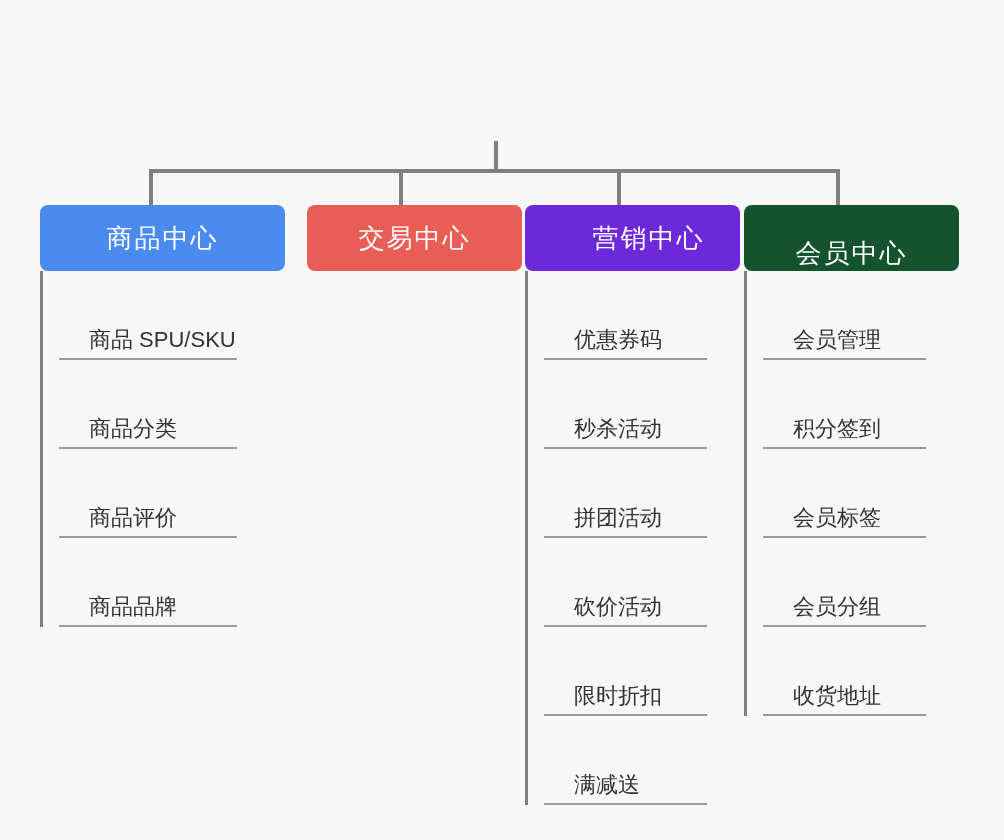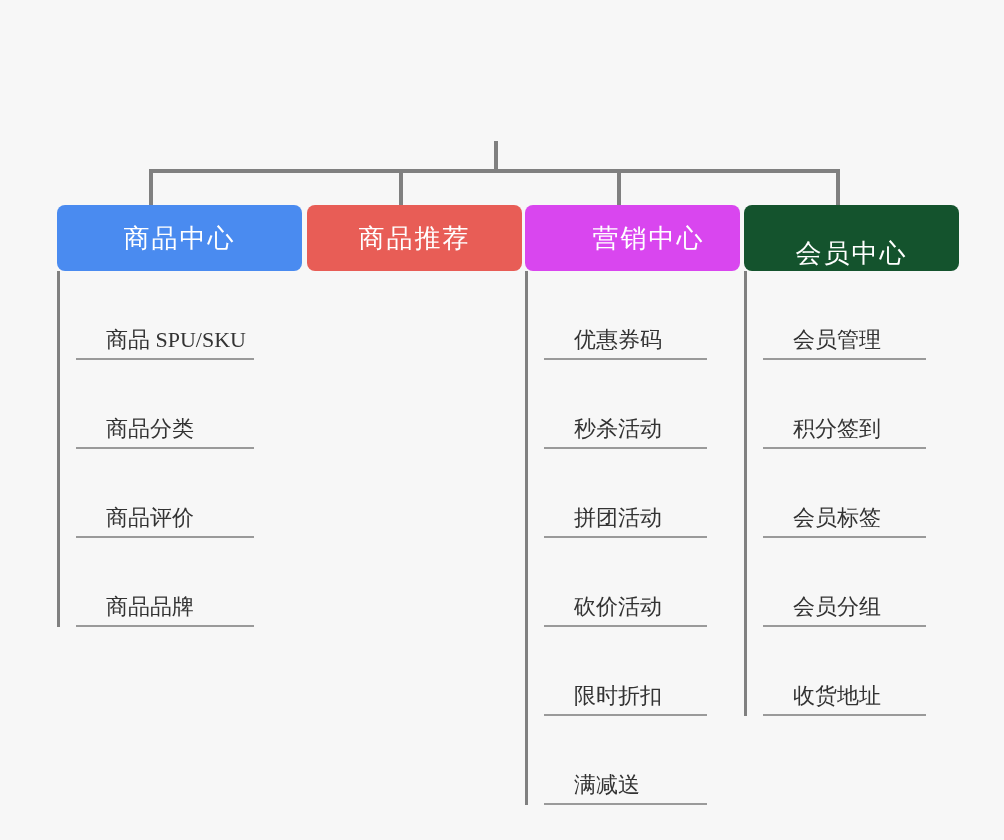--- a/index.html
+++ b/index.html
@@ -48,48 +48,47 @@
   #stem        { left: 494px; top: 141px; width: 4px;  height: 30px; }
   #bus         { left: 149px; top: 169px; width: 691px; height: 4px; }
   .drop        { top: 169px; width: 4px; height: 36px; }
   #drop-0 { left: 149px; }
   #drop-1 { left: 399px; }
   #drop-2 { left: 617px; }
   #drop-3 { left: 836px; }
 
   
   .branch { position: absolute; top: 205px; }
-  #branch-0 { left: 57px;  width: 245px; }
+  #branch-0 { left: 40px;  width: 245px; }
   #branch-1 { left: 307px; width: 215px; }
   #branch-2 { left: 525px; width: 215px; }
   #branch-3 { left: 744px; width: 215px; }
 
   .branch-header {
     height: 66px;
     border-radius: 8px;
     display: flex;
     align-items: center;
     justify-content: center;
     color: #ffffff;
     font-size: 26px;
     letter-spacing: 2px;
   }
   #branch-0 .branch-header { background: #4a8bf0; }
   #branch-1 .branch-header { background: #e85d56; }
-  #branch-2 .branch-header { background: #d946ef; padding-left: 32px; }
+  #branch-2 .branch-header { background: #6d28d9; padding-left: 32px; }
   #branch-3 .branch-header { background: #14532d; align-items: flex-end; }
 
   
   .leaf-list {
     position: relative;
     margin-top: 0;
     padding-left: 16px;
     border-left: 3px solid #808080;
     width: 182px;
-    font-family: Liberation Serif, serif;
   }
   #branch-0 .leaf-list { width: 197px; }
 
   .leaf {
     height: 89px;
     display: flex;
     align-items: flex-end;
     border-bottom: 2px solid #9a9a9a;
     padding: 0 0 6px 30px;
   }
@@ -128,21 +127,21 @@
           <span class="leaf-label">商品评价</span>
         </div>
       <div class="leaf">
           <span class="leaf-label">商品品牌</span>
         </div>
     </div>
   </div>
 
   <div class="branch" id="branch-1">
     <div class="branch-header">
-      <span>商品推荐</span>
+      <span>交易中心</span>
     </div>
   </div>
 
   <div class="branch" id="branch-2">
     <div class="branch-header">
       <span>营销中心</span>
     </div>
     <div class="leaf-list">
       <div class="leaf">
           <span class="leaf-label">优惠券码</span>

